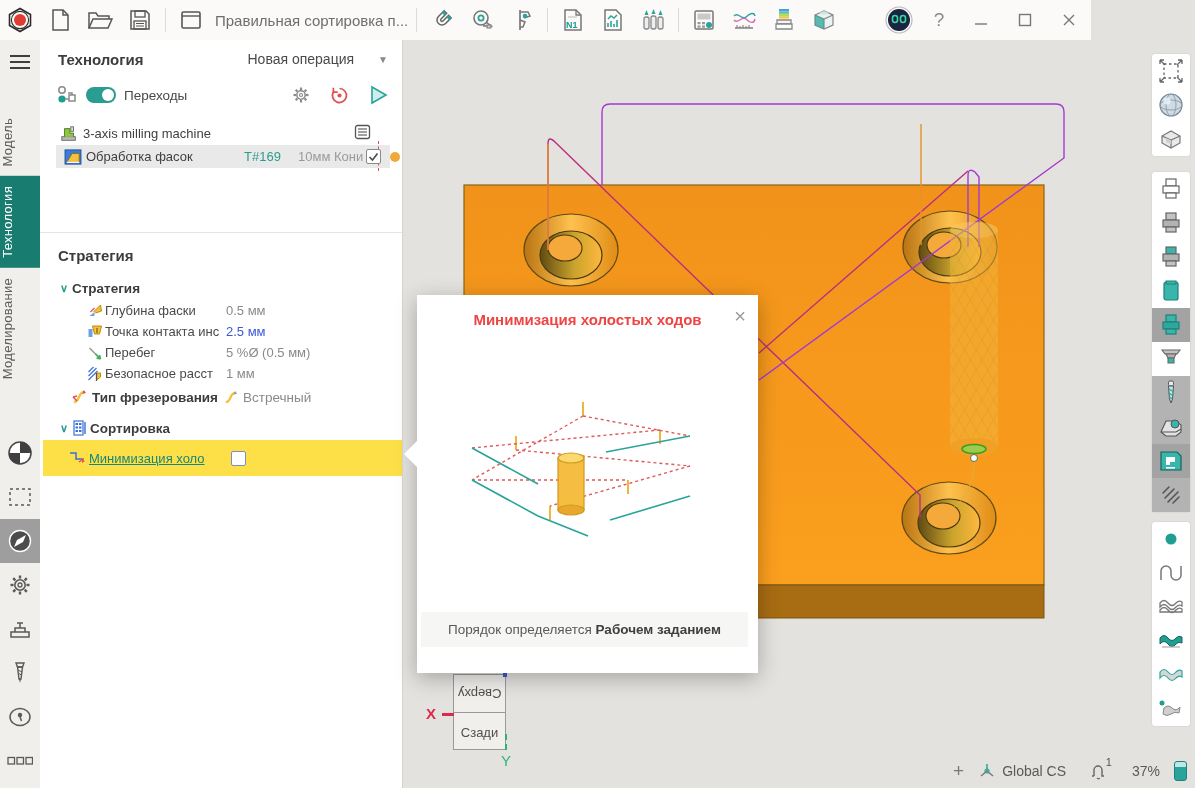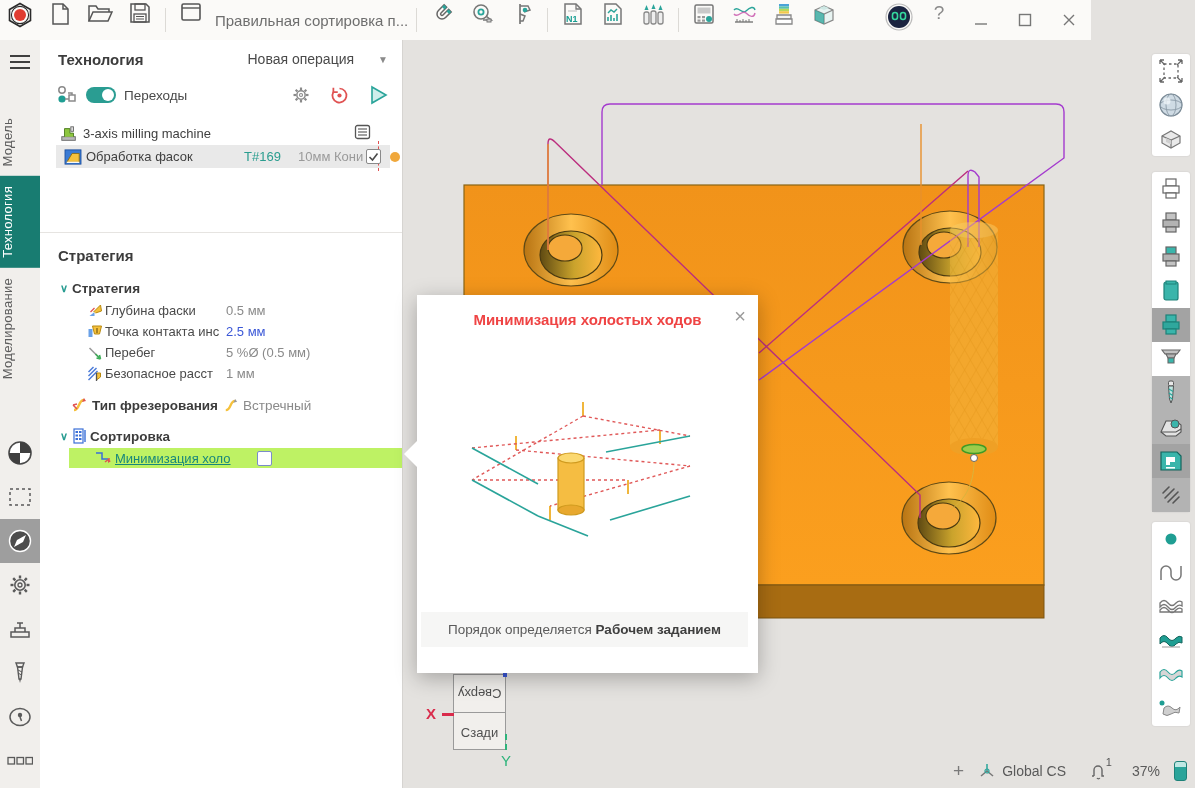--- a/index.html
+++ b/index.html
@@ -1,21 +1,21 @@
 <!DOCTYPE html>
 <html><head>
 <meta charset="utf-8">
 <style>
   * { margin:0; padding:0; box-sizing:border-box; }
   html,body { width:1195px; height:788px; overflow:hidden; }
   body { font-family:"Liberation Sans", sans-serif; background:#e4e2df; position:relative; color:#444; }
 
   
   .topbar { position:absolute; top:0; left:0; width:1091px; height:40px; background:#fbfaf8; display:flex; align-items:center; z-index:20; }
-  .tbtn { width:40px; height:36px; display:flex; align-items:flex-start; justify-content:center; flex:0 0 auto; }
+  .tbtn { width:40px; height:36px; display:flex; align-items:center; justify-content:center; flex:0 0 auto; }
   .tsep { width:1px; height:24px; background:#dcdad6; margin:0 5px; flex:0 0 auto; }
   .doc-title { font-size:15px; color:#6e6e6e; margin-left:4px; width:196px; white-space:nowrap; overflow:hidden; }
   .tb-right { margin-left:auto; display:flex; align-items:center; }
   .help-q { font-size:19px; color:#8a8a8a; }
   .winbtn { width:44px; height:36px; display:flex; align-items:center; justify-content:center; color:#777; }
 
   
   .left-rail { position:absolute; top:40px; left:0; bottom:0; width:40px; background:#f1efec; z-index:15; display:flex; flex-direction:column; align-items:center; }
   .hamburger { width:40px; height:36px; display:flex; align-items:center; justify-content:center; margin-top:4px; }
   .vtab { writing-mode:vertical-rl; transform:rotate(180deg); font-size:13px; color:#5c5c5c; padding:10px 0; width:40px; text-align:center; letter-spacing:.3px; }
@@ -53,26 +53,26 @@
   .p-divider { height:1px; background:#e6e4e1; margin-top:64px; }
   .strat-title { font-size:15px; font-weight:bold; color:#3c3c3c; padding:14px 0 8px 18px; }
   .grp { display:flex; align-items:center; height:24px; font-size:13.5px; font-weight:bold; color:#3c3c3c; }
   .grp .chev { color:#2a9d92; font-size:11px; width:16px; text-align:center; }
   .grp.strategy { padding-left:16px; margin-top:4px; }
   .param { display:flex; align-items:center; height:21px; padding-left:46px; font-size:13px; }
   .param .pic { width:19px; flex:0 0 auto; }
   .param .plabel { width:121px; color:#4a4a4a; white-space:nowrap; overflow:hidden; flex:0 0 auto; }
   .param .pvalue { color:#8a8a8a; white-space:nowrap; }
   .param .pvalue.blue { color:#3a57d7; }
-  .milling { display:flex; align-items:center; height:26px; padding-left:30px; margin-top:8px; font-size:13.5px; }
+  .milling { display:flex; align-items:center; height:26px; padding-left:30px; font-size:13.5px; }
   .milling .mlabel { font-weight:bold; color:#3c3c3c; margin:0 4px; }
   .milling .mvalue { color:#8a8a8a; margin-left:4px; }
   .sorting { padding-left:16px; margin-top:6px; }
   .sorting .slabel { margin-left:2px; }
-  .minrow { display:flex; align-items:center; height:20px; margin-left:29px; background:#bef264; padding-left:26px; position:relative; font-size:13px; }
+  .minrow { display:flex; align-items:center; height:36px; margin-left:3px; background:#fde047; padding-left:26px; position:relative; font-size:13px; }
   .minrow .mlink { color:#17877b; text-decoration:underline; margin-left:4px; }
   .minrow .cb { left:188px; border-color:#7b8cc9; }
 
   
   .viewport { position:absolute; top:40px; left:404px; right:0; bottom:0; background:#e4e2df; }
   .scene { position:absolute; top:0; left:0; }
 
   
   .viewcube { position:absolute; left:49px; top:634px; width:53px; height:76px; border:1px solid #9a9a9a; background:#f1efec; }
   .vc-cell { height:38px; display:flex; align-items:center; justify-content:center; font-size:13px; color:#4f4f4f; }

